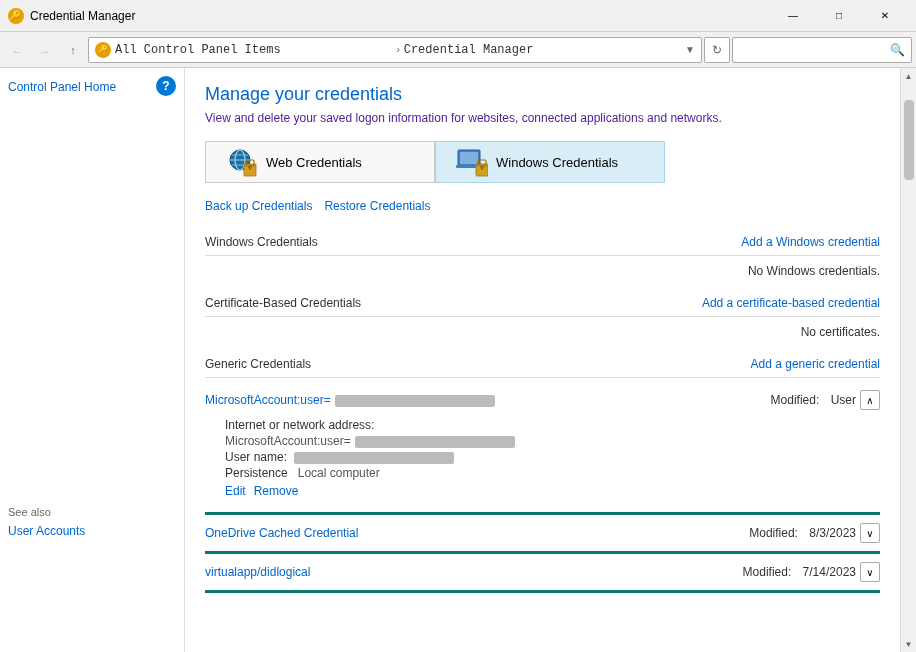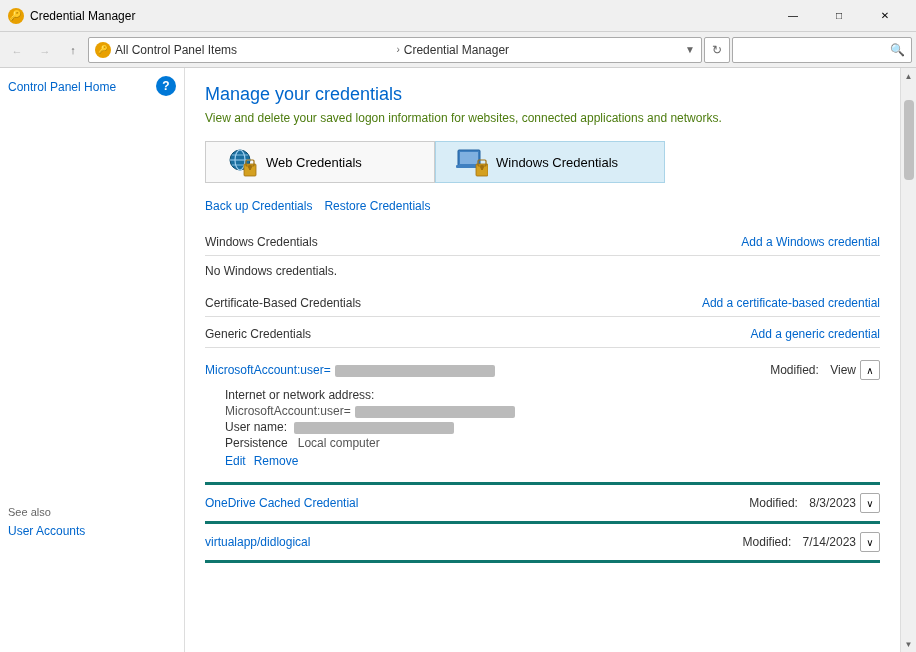--- a/index.html
+++ b/index.html
@@ -47,21 +47,21 @@
     .address-field {
       flex: 1; height: 26px; border: 1px solid #aaa; background: white;
       display: flex; align-items: center; padding: 0 6px; border-radius: 2px;
       font-size: 12px; gap: 4px;
     }
     .address-icon {
       width: 16px; height: 16px; background: #e8a000; border-radius: 50%;
       display: flex; align-items: center; justify-content: center;
       font-size: 8px; color: white; flex-shrink: 0;
     }
-    .address-text { color: #333; flex: 1; }
+    .address-text { color: #333; flex: 1; font-family: Liberation Mono, monospace; }
     .address-arrow { color: #666; font-size: 10px; }
     .refresh-btn {
       width: 26px; height: 26px; border: 1px solid #aaa; background: white;
       cursor: pointer; border-radius: 2px; font-size: 12px; color: #666;
       display: flex; align-items: center; justify-content: center;
     }
     .search-box {
       width: 180px; height: 26px; border: 1px solid #aaa; background: white;
       border-radius: 2px; padding: 0 6px; font-size: 12px; display: flex;
       align-items: center; justify-content: flex-end;
@@ -101,21 +101,21 @@
     .content {
       flex: 1;
       background: white;
       padding: 16px 20px;
       overflow-y: auto;
     }
     .page-title {
       font-size: 18px; color: #0066cc; margin-bottom: 6px;
     }
     .page-subtitle {
-      font-size: 12px; color: #4d7c0f; margin-bottom: 16px;
+      font-size: 12px; color: #4c1d95; margin-bottom: 16px;
     }
 
     
     .cred-type-row {
       display: flex; gap: 0; margin-bottom: 16px;
     }
     .cred-type-btn {
       display: flex; align-items: center; gap: 8px;
       padding: 4px 20px; border: 1px solid #ccc;
       cursor: pointer; font-size: 13px; background: #f8f8f8;
@@ -135,21 +135,21 @@
     .links-separator { margin: 0 6px; color: #ccc; }
 
     
     .cred-section { margin-bottom: 0; }
     .cred-section-header {
       display: flex; justify-content: space-between; align-items: center;
       padding: 6px 0; border-bottom: 1px solid #ddd; margin-bottom: 4px;
     }
     .section-name { font-size: 12px; color: #333; font-weight: normal; }
     .section-add-link { color: #0066cc; cursor: pointer; font-size: 12px; }
-    .section-empty { font-size: 12px; color: #333; padding: 4px 0 12px 0; }
+    .section-empty { font-size: 12px; color: #333; padding: 4px 0 12px 0; text-align: right; }
 
     
     .cred-item {
       border-bottom: 3px solid #0f766e; padding: 4px 0;
     }
     .cred-item-header {
       display: flex; justify-content: space-between; align-items: center;
       padding: 4px 0;
     }
     .cred-item-name { color: #0066cc; cursor: pointer; font-size: 12px; }
@@ -281,36 +281,37 @@
         <a class="section-add-link">Add a Windows credential</a>
       </div>
       <div class="section-empty">No Windows credentials.</div>
     </div>
 
     <div class="cred-section">
       <div class="cred-section-header">
         <span class="section-name">Certificate-Based Credentials</span>
         <a class="section-add-link">Add a certificate-based credential</a>
       </div>
+      <div class="section-empty">No certificates.</div>
     </div>
 
     <div class="cred-section">
       <div class="cred-section-header">
         <span class="section-name">Generic Credentials</span>
         <a class="section-add-link">Add a generic credential</a>
       </div>
 
       <div class="cred-item">
         <div class="cred-item-header">
           <span class="cred-item-name">
             <span>MicrosoftAccount:user=</span><span class="blurred">&nbsp;</span>
           </span>
           <span class="cred-item-modified">
             <span>Modified:</span>&nbsp;
-            <span>View</span>
+            <span>User</span>
             <button class="chevron-btn">∧</button>
           </span>
         </div>
         <div class="cred-item-details">
           <div class="detail-row">
             <span class="detail-label">Internet or network address:</span>
           </div>
           <div class="detail-row">
             <span class="detail-value">
               <span>MicrosoftAccount:user=</span><span class="blurred">&nbsp;</span>

